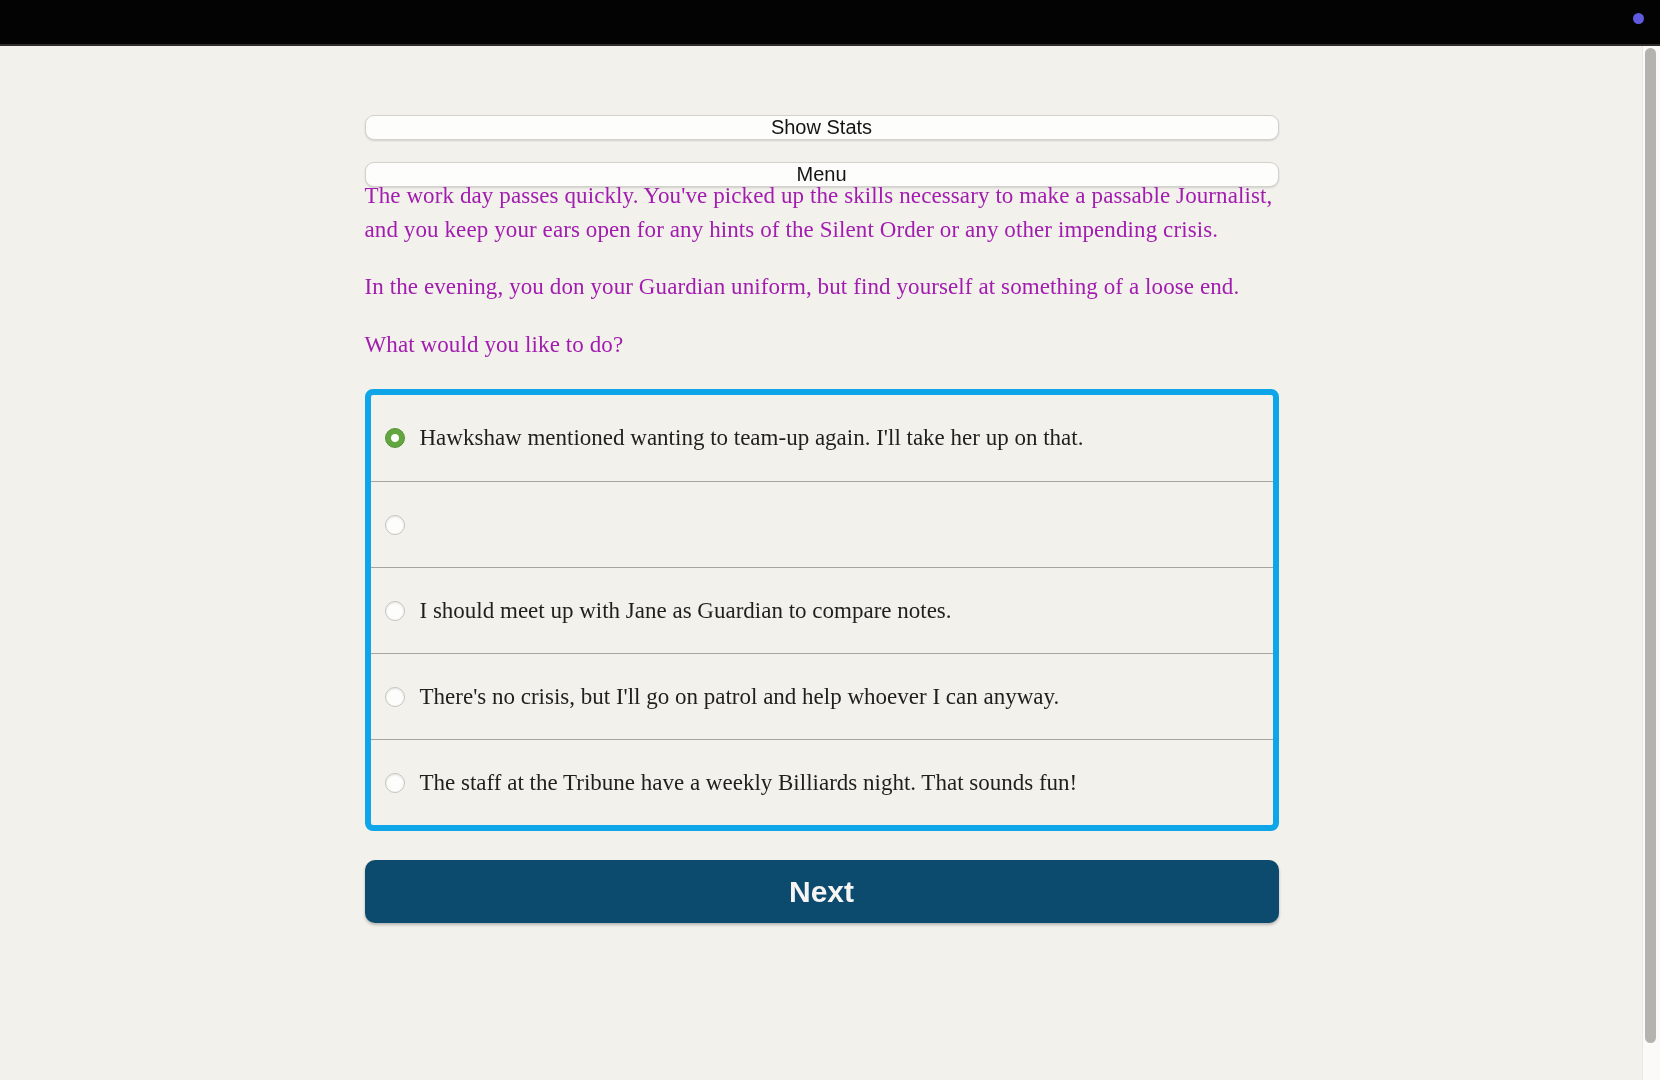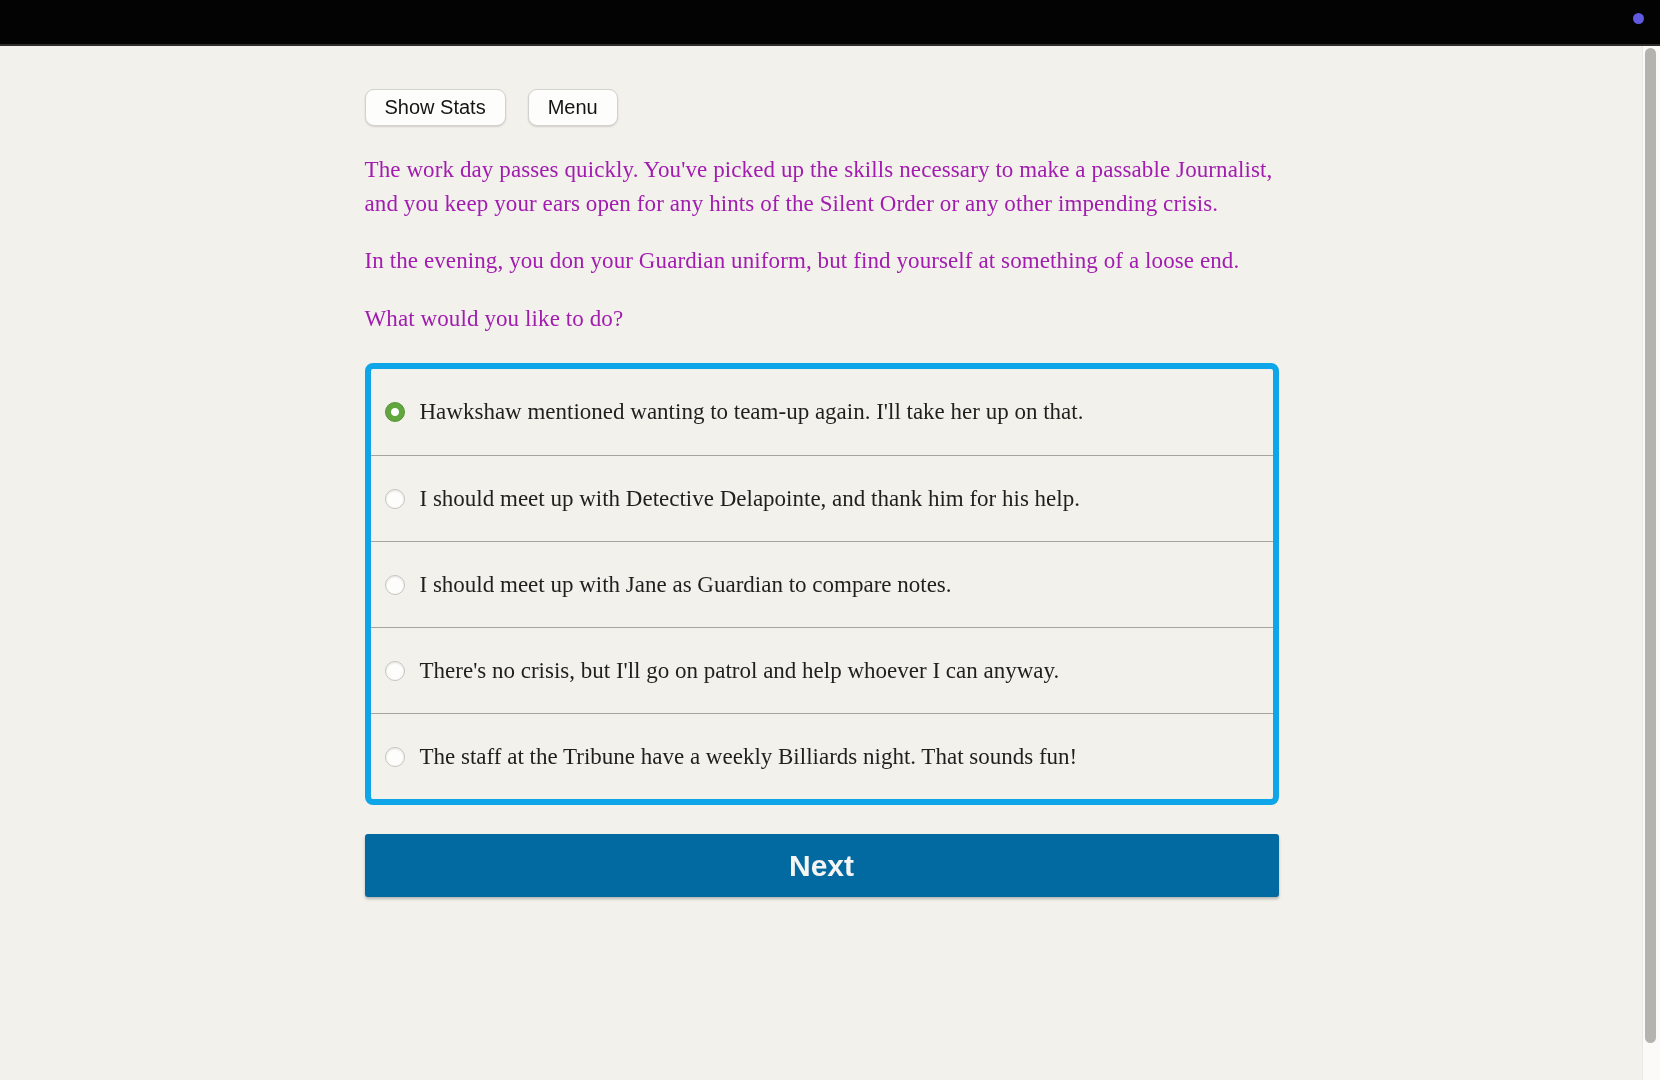--- a/index.html
+++ b/index.html
@@ -49,24 +49,25 @@
     top: 44px; left: 0;
     width: 1643px; height: 1036px;
     overflow: hidden;
   }
   .content {
     width: 914px;
     margin: 0 auto;
   }
   
   .toolbar {
-    margin-top: 45px;
+    margin-top: 71px;
     height: 37px;
     display: flex;
     gap: 22px;
+    flex-direction: column;
   }
   .ui-button {
     display: inline-flex;
     align-items: center;
     justify-content: center;
     height: 37px;
     padding: 0 19px;
     background: #fdfdfc;
     border: 1px solid #d3d1cc;
     border-radius: 9px;
@@ -126,23 +127,23 @@
     font-family: "Liberation Serif", serif;
     font-size: 23px;
     line-height: 30px;
     color: #201f1d;
   }
   
   .next-button {
     margin-top: 29px;
     height: 63px;
     width: 914px;
-    background: #0369a1;
+    background: #0c4a6e;
     border: none;
-    border-radius: 3px;
+    border-radius: 10px;
     box-shadow: 0 2px 3px rgba(0,0,0,0.25);
     color: #f6f5f3;
     font-family: "Liberation Sans", sans-serif;
     font-size: 30px;
     font-weight: bold;
     display: flex;
     align-items: center;
     justify-content: center;
     cursor: pointer;
     box-sizing: border-box;
@@ -175,21 +176,20 @@
 
     <div class="choice-list">
 
       <div class="choice-row">
         <span class="radio selected"></span>
         <span class="choice-label">Hawkshaw mentioned wanting to team-up again. I'll take her up on that.</span>
       </div>
 
       <div class="choice-row">
         <span class="radio"></span>
-        <span class="choice-label">I should meet up with Detective Delapointe, and thank him for his help.</span>
       </div>
 
       <div class="choice-row">
         <span class="radio"></span>
         <span class="choice-label">I should meet up with Jane as Guardian to compare notes.</span>
       </div>
 
 
       <div class="choice-row">
         <span class="radio"></span>

